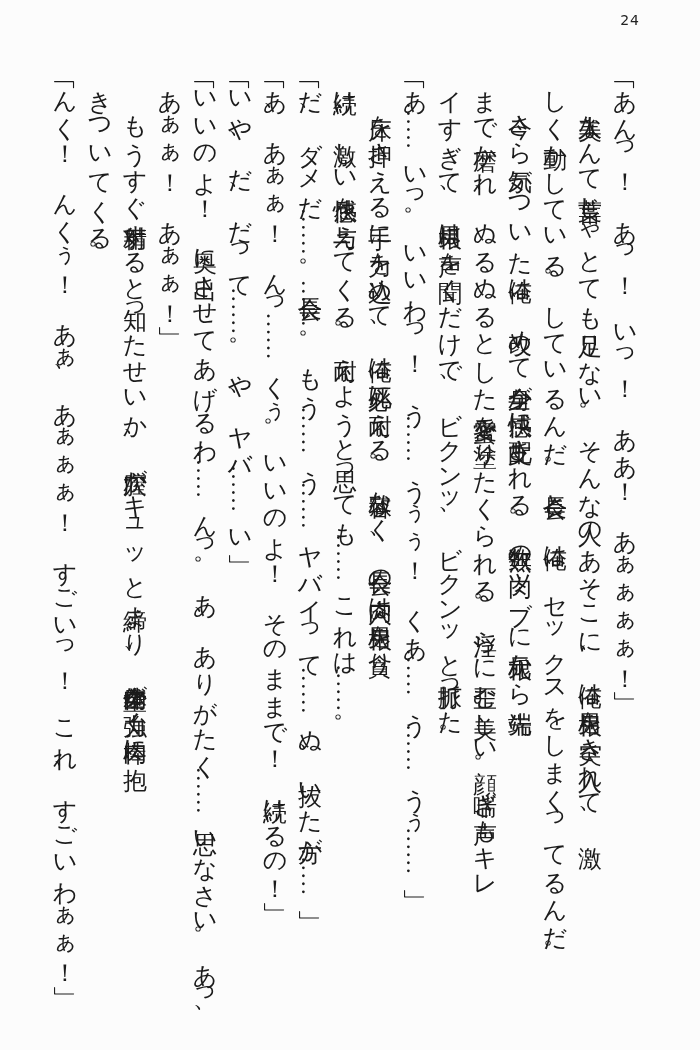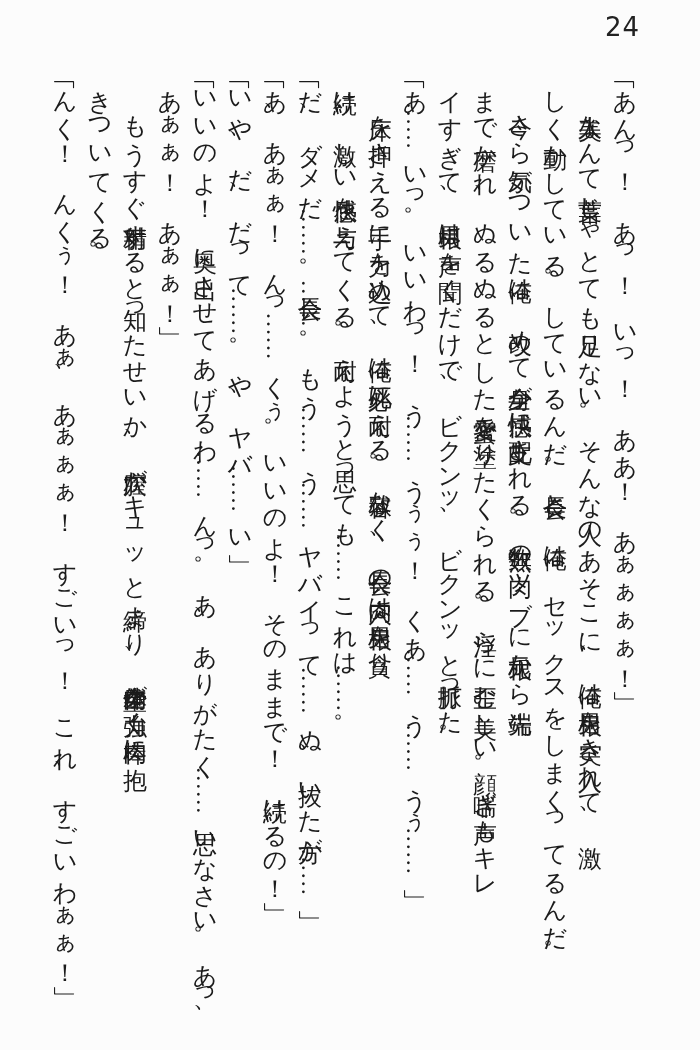--- a/index.html
+++ b/index.html
@@ -13,21 +13,21 @@
     height: 1050px;
     background: #fcfcfc;
     overflow: hidden;
     font-family: "Liberation Serif", "DejaVu Serif", serif;
   }
   .folio {
     position: absolute;
     top: 12px;
     right: 60px;
     font-family: "DejaVu Sans", "Liberation Sans", sans-serif;
-    font-size: 26px;
+    font-size: 14px;
     font-weight: 500;
     color: #222;
     letter-spacing: 1px;
   }
   .text-block {
     position: absolute;
     top: 74px;
     right: 58px;
     height: 962px;
     writing-mode: vertical-rl;

